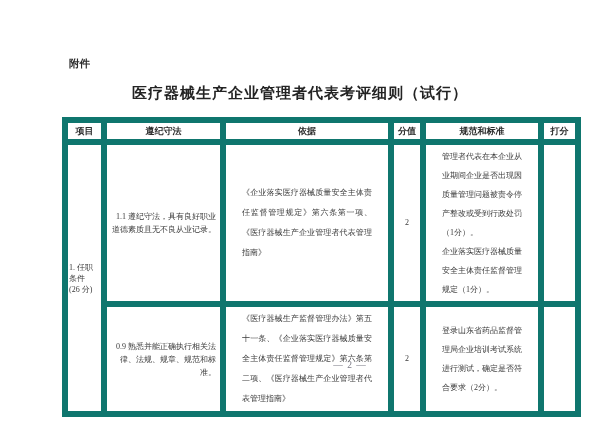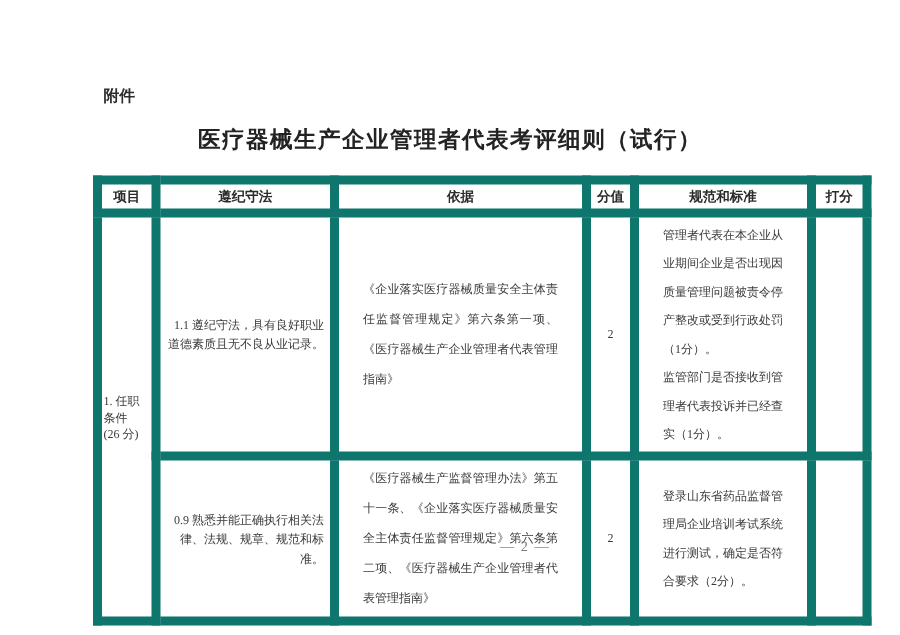--- a/index.html
+++ b/index.html
@@ -132,21 +132,21 @@
     <tbody>
       <tr class="row-1">
         <td class="cat" rowspan="2">1. 任职
 条件
 (26 分)</td>
         <td class="req">1.1 遵纪守法，具有良好职业道德素质且无不良从业记录。</td>
         <td class="basis">《企业落实医疗器械质量安全主体责任监督管理规定》第六条第一项、《医疗器械生产企业管理者代表管理指南》</td>
         <td class="score">2</td>
         <td class="eval">
           <div class="p">管理者代表在本企业从业期间企业是否出现因质量管理问题被责令停产整改或受到行政处罚（1分）。</div>
-          <div class="p">监管部门是否接收到管理者代表投诉并已经查实（1分）。</div>
+          <div class="p">企业落实医疗器械质量安全主体责任监督管理规定（1分）。</div>
         </td>
         <td class="mark"></td>
       </tr>
       <tr class="row-2">
         <td class="req">0.9 熟悉并能正确执行相关法律、法规、规章、规范和标准。</td>
         <td class="basis">《医疗器械生产监督管理办法》第五十一条、《企业落实医疗器械质量安全主体责任监督管理规定》第六条第二项、《医疗器械生产企业管理者代表管理指南》</td>
         <td class="score">2</td>
         <td class="eval">
           <div class="p">登录山东省药品监督管理局企业培训考试系统进行测试，确定是否符合要求（2分）。</div>
         </td>

